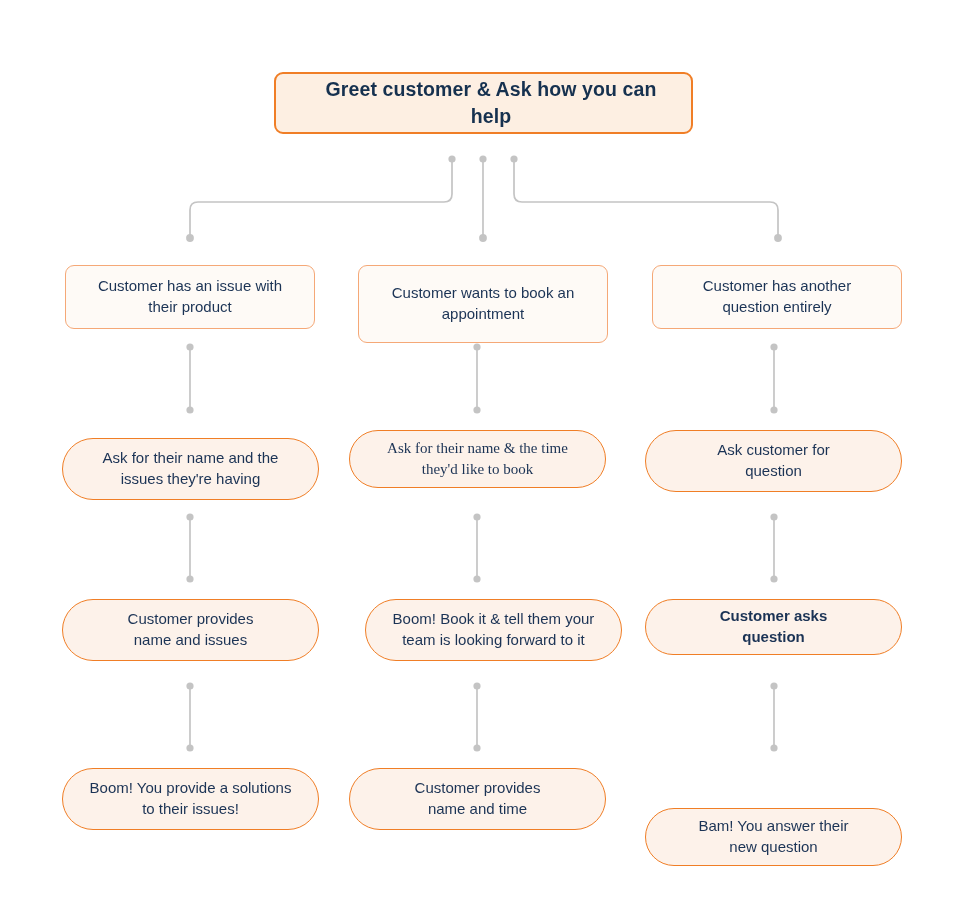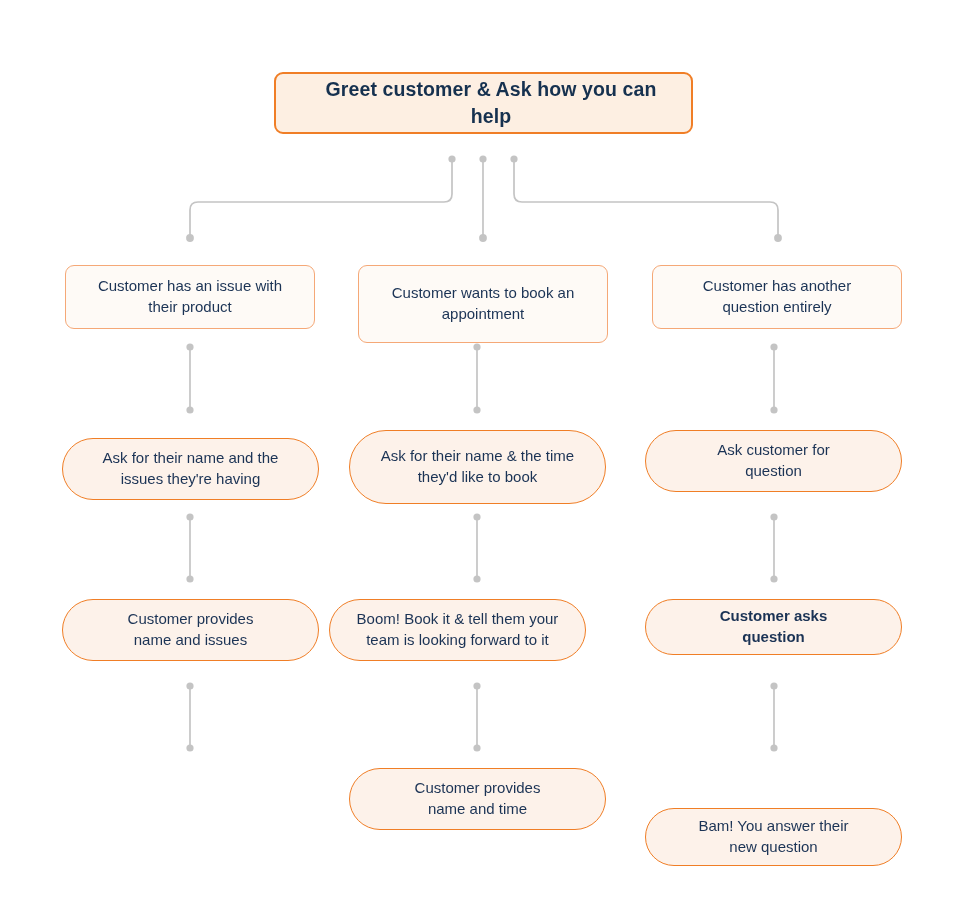--- a/index.html
+++ b/index.html
@@ -158,45 +158,49 @@
   <div class="node node-branch" style="left:652px; top:265px; width:250px; height:64px;text-align:center;">
     <span class="node-label">Customer has another
 question entirely</span>
   </div>
 
   <div class="node node-pill" style="left:62px; top:438px; width:257px; height:62px;">
     <span class="node-label">Ask for their name and the
 issues they're having</span>
   </div>
 
-  <div class="node node-pill" style="left:349px; top:430px; width:257px; height:74px;">
+  <div class="node node-pill" style="left:349px; top:430px; width:257px; height:58px;font-family:Liberation Serif, serif;">
     <span class="node-label">Ask for their name &amp; the time
 they'd like to book</span>
   </div>
 
   <div class="node node-pill" style="left:645px; top:430px; width:257px; height:62px;">
     <span class="node-label">Ask customer for
 question</span>
   </div>
 
   <div class="node node-pill" style="left:62px; top:599px; width:257px; height:62px;">
     <span class="node-label">Customer provides
 name and issues</span>
   </div>
 
-  <div class="node node-pill" style="left:329px; top:599px; width:257px; height:62px;">
+  <div class="node node-pill" style="left:365px; top:599px; width:257px; height:62px;">
     <span class="node-label">Boom! Book it &amp; tell them your
 team is looking forward to it</span>
   </div>
 
   <div class="node node-pill" style="left:645px; top:599px; width:257px; height:56px;font-weight:bold;">
     <span class="node-label">Customer asks
 question</span>
   </div>
 
+  <div class="node node-pill" style="left:62px; top:768px; width:257px; height:62px;">
+    <span class="node-label">Boom! You provide a solutions
+to their issues!</span>
+  </div>
 
   <div class="node node-pill" style="left:349px; top:768px; width:257px; height:62px;">
     <span class="node-label">Customer provides
 name and time</span>
   </div>
 
   <div class="node node-pill" style="left:645px; top:768px; width:257px; height:58px;margin-top:40px;">
     <span class="node-label">Bam! You answer their
 new question</span>
   </div>

